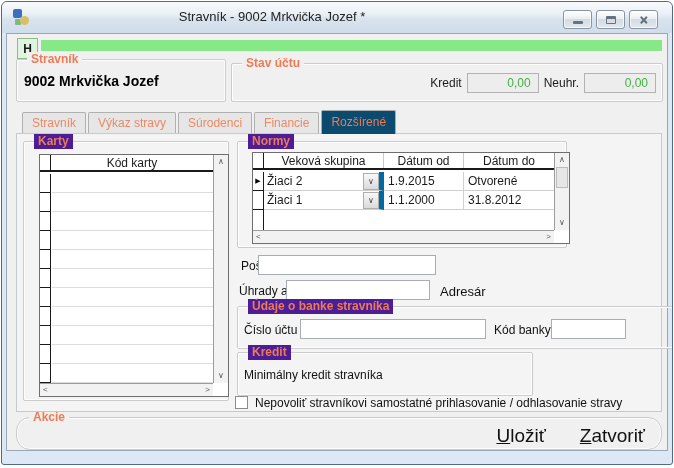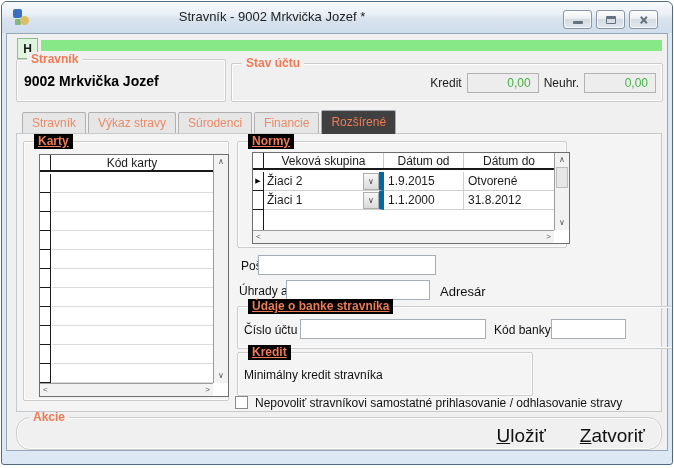--- a/index.html
+++ b/index.html
@@ -39,24 +39,24 @@
   .g-stravnik{left:9px;top:25px;width:210px;height:43px;}
   .member-name{position:absolute;left:7px;top:13px;font-size:14px;font-weight:bold;color:#000;}
   .g-stav{left:224px;top:29px;width:432px;height:39px;}
   .stav-row{position:absolute;right:6px;top:9px;display:flex;align-items:center;gap:5px;}
   .ro-box{width:72px;height:20px;border:1px solid #b2b2b2;background:#ededed;color:#44b044;
     text-align:right;padding:0 7px;line-height:18px;}
   
   .tabs{position:absolute;left:15px;top:76px;height:23px;display:flex;align-items:flex-end;z-index:3;}
   .tab{padding:0 9px;height:21px;line-height:21px;color:#ea8a66;background:#e6e6e6;
     border:1px solid #b0b0b0;border-bottom:none;margin-right:2px;border-radius:2px 2px 0 0;cursor:pointer;}
-  .tab.active{height:24px;line-height:23px;background:#404040;color:#ec7b56;margin-bottom:-1px;border-color:#a7acb2;}
+  .tab.active{height:24px;line-height:23px;background:#0c4a6e;color:#ec7b56;margin-bottom:-1px;border-color:#a7acb2;}
   .panel{position:absolute;left:9px;top:99px;width:646px;height:279px;background:#f4f4f4;
     border:1px solid #c5cacf;z-index:1;}
-  .panel .group-label{background:#000000;text-decoration:underline;}
+  .panel .group-label{background:#4c1d95;}
   
   .dtable{position:absolute;border:1px solid #6e6e6e;background:#fff;margin-left:8px;}
   .t-header{position:absolute;left:0;top:0;right:15px;height:17px;border-bottom:2px solid #1a1a1a;display:flex;}
   .t-selh{width:11px;border-right:1px solid #1a1a1a;}
   .t-colh{text-align:center;line-height:17px;border-right:1px solid #c9c9c9;}
   .t-colh:last-child{border-right:none;}
   .vscroll{position:absolute;right:0;top:0;bottom:13px;width:15px;border-left:1px solid #9c9c9c;background:#f2f2f2;}
   .hscroll{position:absolute;left:0;right:15px;bottom:0;height:13px;border-top:1px solid #9c9c9c;background:#f2f2f2;
     display:flex;justify-content:space-between;align-items:center;padding:0 3px;}
   .sarr{font-size:8px;color:#555;line-height:12px;text-align:center;cursor:pointer;}

